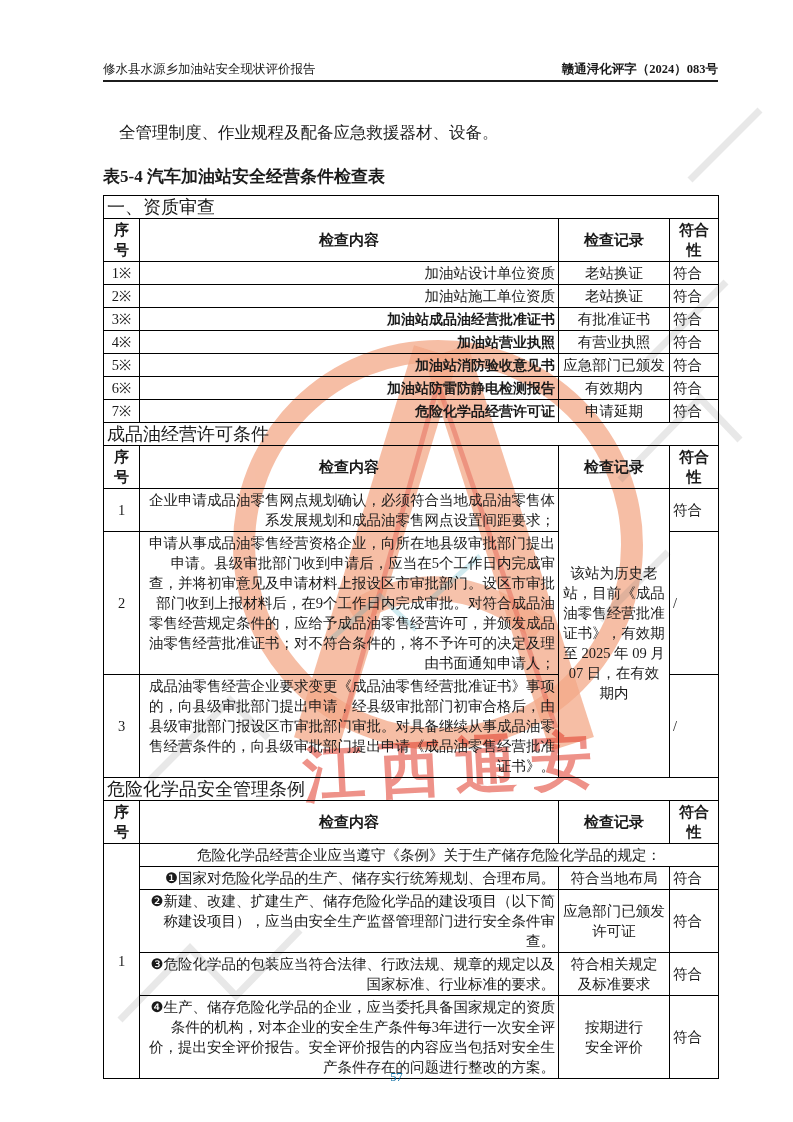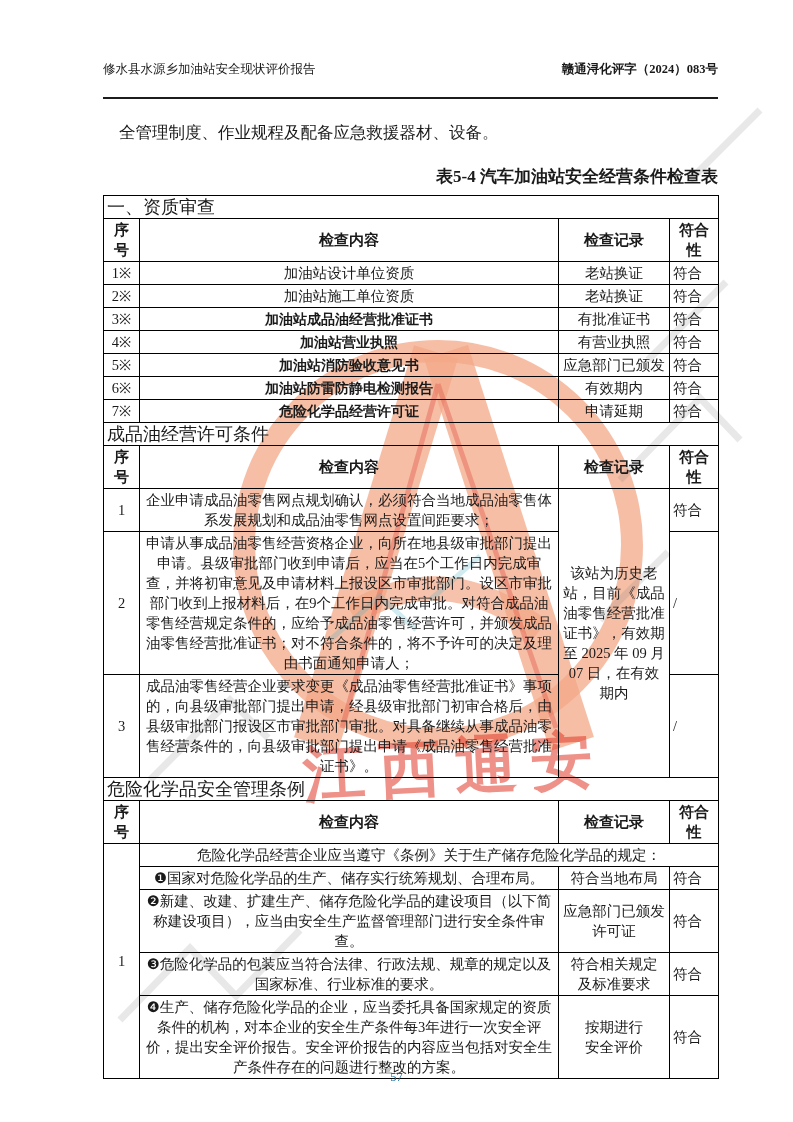--- a/index.html
+++ b/index.html
@@ -8,45 +8,45 @@
     background:#ffffff; overflow:hidden;
     font-family:"Liberation Serif", serif; color:#1a1a1a;
   }
   .wm-layer { position:absolute; inset:0; z-index:0; pointer-events:none; }
   .content-layer { position:relative; z-index:1; }
 
   .page-header {
     position:absolute; left:103px; width:615px; top:60px;
     display:flex; justify-content:space-between; align-items:flex-end;
     font-size:12.5px; line-height:18px;
-    border-bottom:2px solid #1c1c1c; padding-bottom:19px;
+    border-bottom:2px solid #1c1c1c; padding-bottom:2px;
   }
   .page-header .doc-no { font-weight:700; }
 
   .doc-body { position:absolute; left:103px; width:615px; top:100px; }
   .para { margin:16px; font-size:16.5px; line-height:33px; text-align:justify; }
   .para.indent { text-indent:33px; }
 
   .table-title {
-    text-align:right; font-weight:700; font-size:17px;
+    text-align:left; font-weight:700; font-size:17px;
     margin:10px 0 7px 0; font-family:"Liberation Serif", serif;
   }
 
   table.checklist {
     border-collapse:collapse; table-layout:fixed; width:615px;
     font-size:14.5px; background:transparent;
   }
   table.checklist td {
     border:1px solid #000; padding:1px 3px; line-height:20px;
     vertical-align:middle; overflow:hidden;
   }
   td.sec-hdr { text-align:left; font-weight:400; font-size:18px; line-height:23px; }
   tr.col-hdr td { text-align:center; font-weight:700; font-size:15px; line-height:20px; }
   td.no { text-align:center; }
-  td.content { text-align:center; }
+  td.content { text-align:right; }
   td.content.bold { font-weight:700; font-family:"Liberation Sans", sans-serif; font-size:14px;margin-left:23px; }
   td.record { text-align:center; white-space:pre-line;border-radius:6px; }
   td.conform { text-align:left; }
   td.intro { text-align:center; }
 
   .page-number {
     position:absolute; left:0; width:100%; top:1070px;
     text-align:center; font-size:12.5px; color:#0369a1;
   }
 </style>

